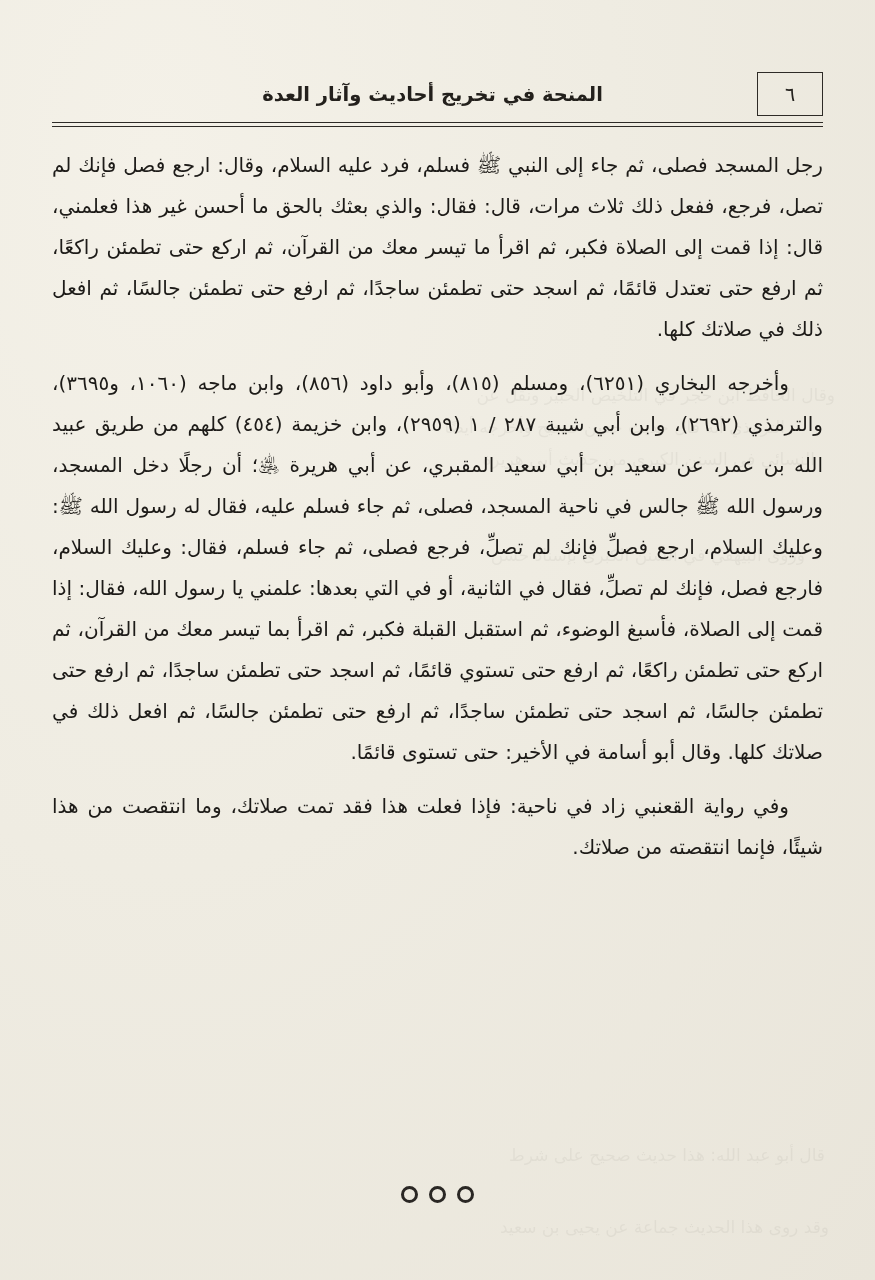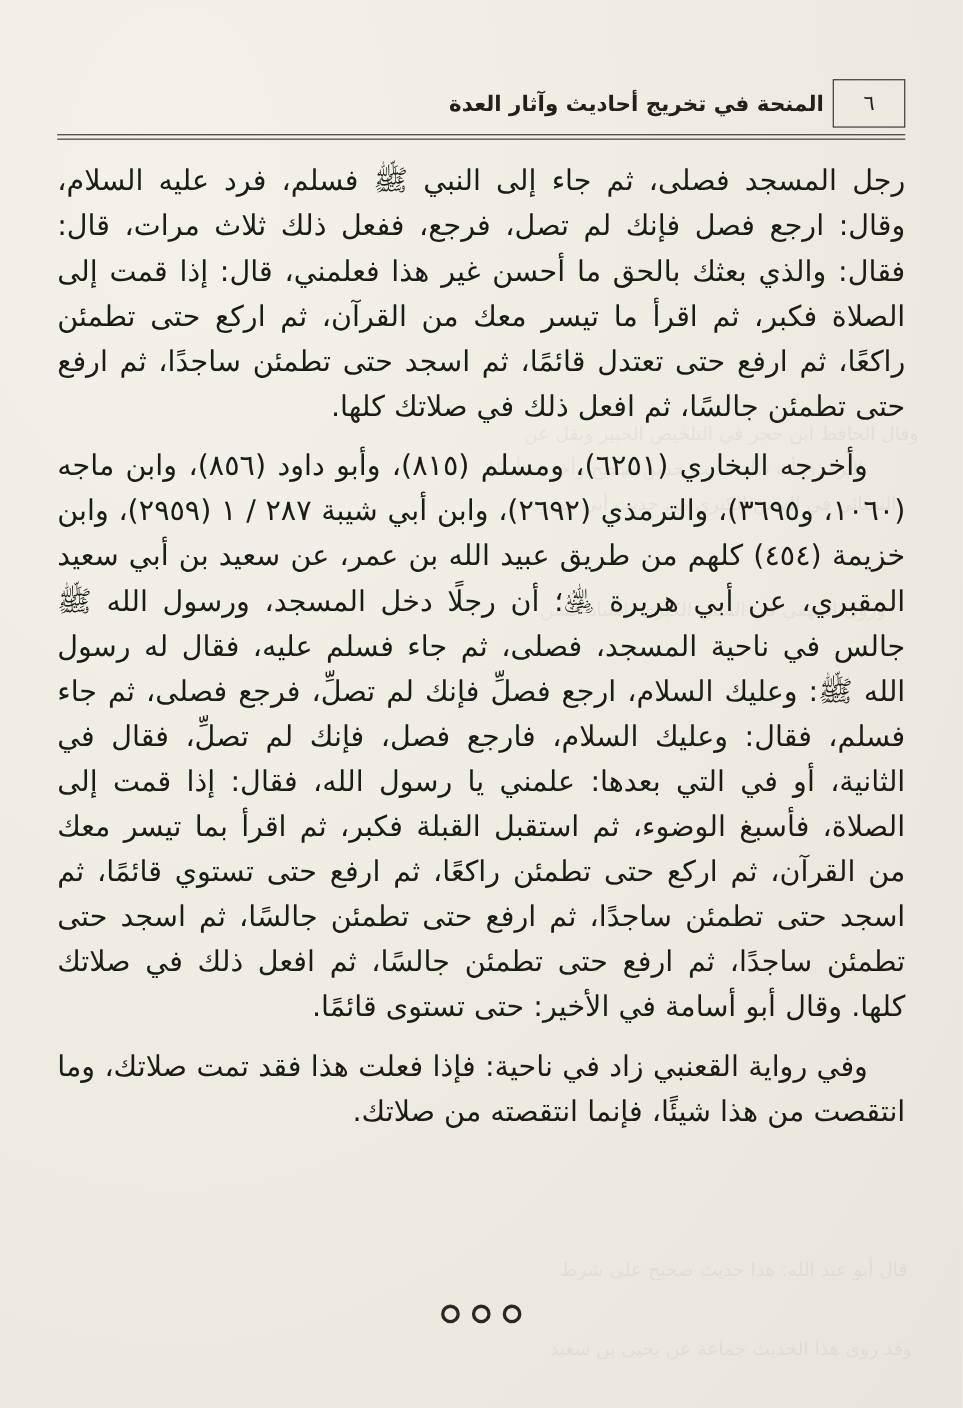--- a/index.html
+++ b/index.html
@@ -71,21 +71,21 @@
     align-items: center;
     justify-content: center;
     font-size: 19px;
     color: #26231f;
     flex: 0 0 auto;
     margin-left: 0;
     background: transparent;
   }
   .header-title {
     flex: 1 1 auto;
-    text-align: right;
+    text-align: center;
     font-size: 19.5px;
     font-weight: bold;
     color: #23201c;
     letter-spacing: 0px;
     padding-left: 64px;
     padding-right: 8px;
   }
   .header-rule {
     position: absolute;
     top: 50px;
@@ -102,21 +102,21 @@
     border-top: 0.9px solid #2e2b27;
   }
 
   
   .body-text {
     position: absolute;
     top: 145px;
     right: 52px;
     left: 52px;
     color: #1d1b18;
-    font-size: 26px;
+    font-size: 20px;
     line-height: 41px;
     text-align: justify;
     text-justify: inter-word;
     direction: rtl;
   }
   .body-text p {
     margin: 0 0 13px 0;
     text-align: justify;
   }
   .body-text p.indent {

